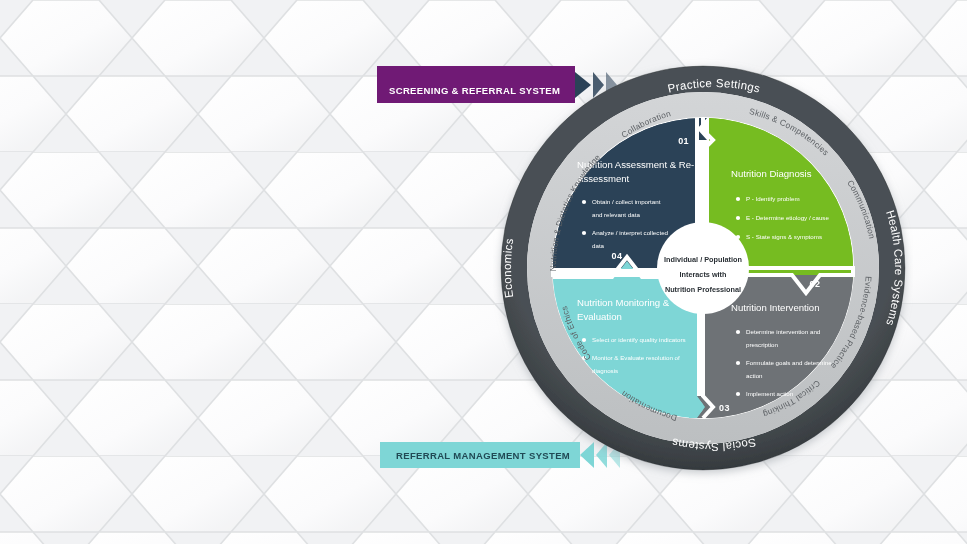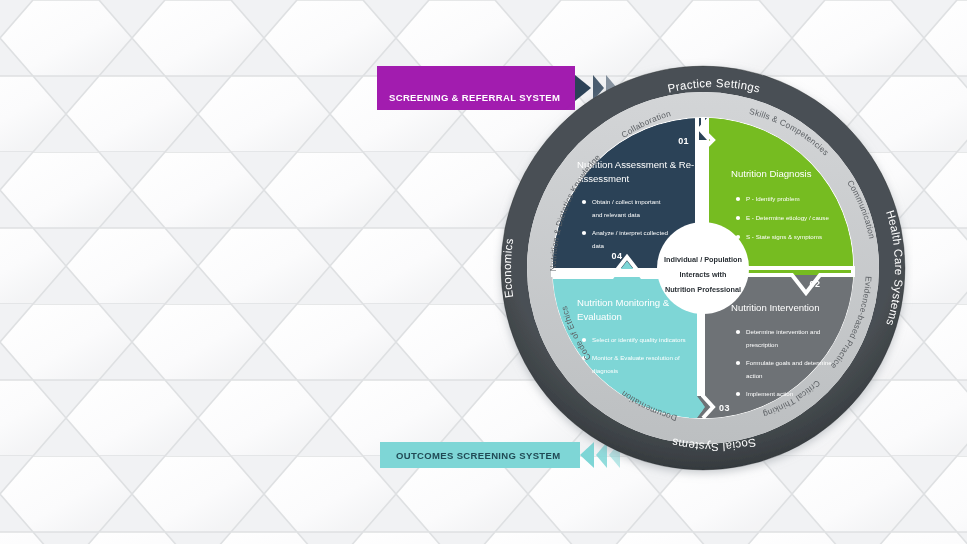--- a/index.html
+++ b/index.html
@@ -17,21 +17,21 @@
 
   
   .banner{position:absolute;display:flex;align-items:center;}
   .banner .bar{
     height:26px;display:flex;align-items:center;
     font-size:9.5px;font-weight:bold;letter-spacing:.35px;
     white-space:nowrap;
   }
   #screening-banner{left:377px;top:66px;}
   #screening-banner .bar{
-    background:#a21caf;color:#ffffff;padding:18px 16px 0 12px;
+    background:#701a75;color:#ffffff;padding:11px 16px 0 12px;
     width:170px;
   }
   #screening-banner .tip{
     width:0;height:0;border-top:13px solid transparent;border-bottom:13px solid transparent;
     border-left:16px solid #2b4257;
   }
   #screening-banner .chev{
     width:0;height:0;margin-left:2px;
     border-top:13px solid transparent;border-bottom:13px solid transparent;
     border-left:11px solid #2b4257;opacity:.85;
@@ -121,21 +121,21 @@
     <div class="bar">
       <span>SCREENING &amp; REFERRAL SYSTEM</span>
     </div>
     <div class="tip"></div>
     <div class="chev"></div>
     <div class="chev2"></div>
   </div>
 
   <div class="banner" id="outcomes-banner">
     <div class="bar">
-      <span>OUTCOMES SCREENING SYSTEM</span>
+      <span>REFERRAL MANAGEMENT SYSTEM</span>
     </div>
     <div class="tipL"></div>
     <div class="chevR"></div>
     <div class="chevR2"></div>
   </div>
 
   <div id="wheel">
   <svg viewBox="0 0 420 442" xmlns="http://www.w3.org/2000/svg">
     <defs>
       <radialGradient id="outerShade" cx="50%" cy="40%" r="62%">

